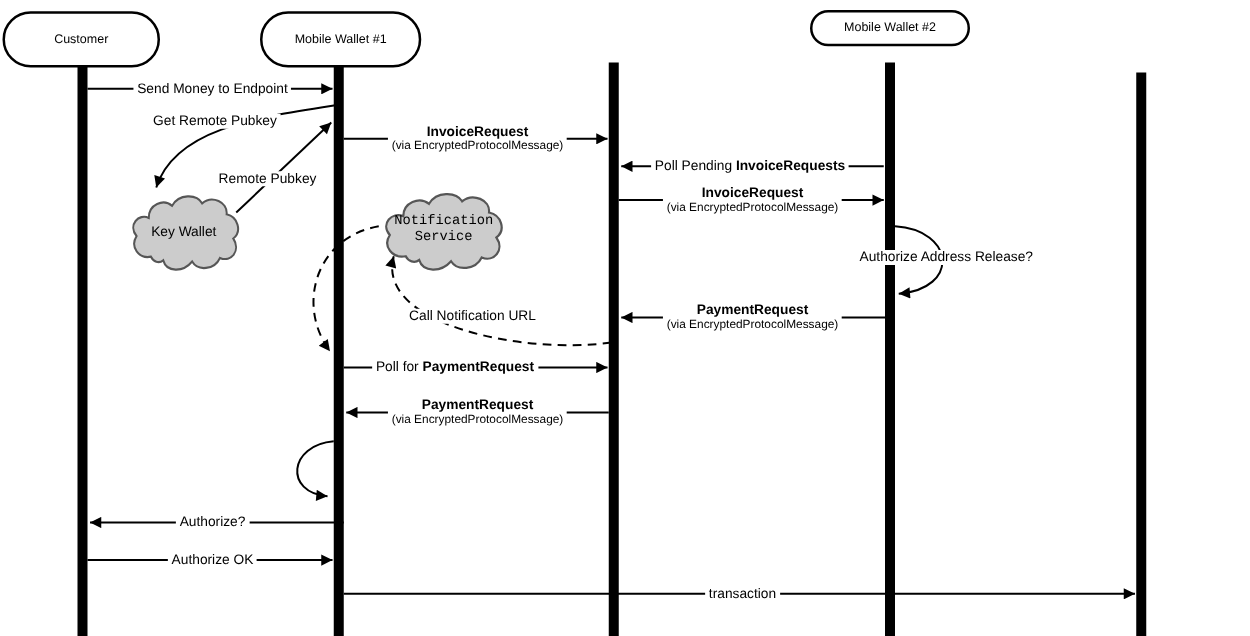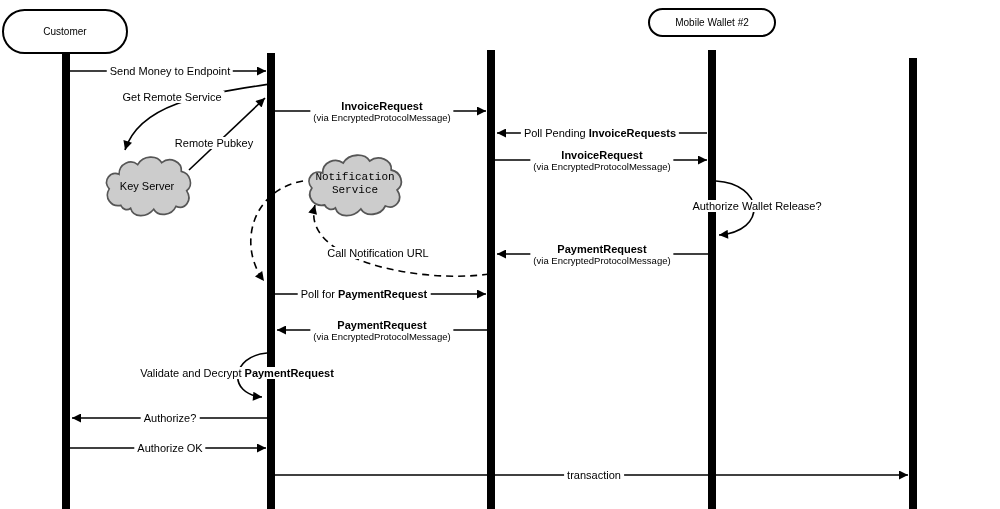--- a/index.html
+++ b/index.html
@@ -67,71 +67,71 @@
       <path d="M 20 55 C 9 57, 1 47, 7 38 C -1 29, 9 19, 18 23 C 18 12, 31 7, 39 13 C 45 3, 61 3, 66 11 C 75 4, 89 10, 88 20 C 98 22, 102 34, 94 40 C 101 50, 92 60, 82 56 C 77 66, 62 67, 57 59 C 49 68, 34 68, 31 58 C 27 61, 22 59, 20 55 Z" fill="#cccccc" stroke="#565656" stroke-width="1.8"></path>
     </g>
     <g transform="translate(305,150) scale(0.98,1.0)">
       <path d="M 20 55 C 9 57, 1 47, 7 38 C -1 29, 9 19, 18 23 C 18 12, 31 7, 39 13 C 45 3, 61 3, 66 11 C 75 4, 89 10, 88 20 C 98 22, 102 34, 94 40 C 101 50, 92 60, 82 56 C 77 66, 62 67, 57 59 C 49 68, 34 68, 31 58 C 27 61, 22 59, 20 55 Z" fill="#cccccc" stroke="#565656" stroke-width="1.8"></path>
     </g>
   </svg>
 
   <div class="actor stadium" style="left:2px;top:9px;width:126px;height:45px;">
     <span>Customer</span>
   </div>
+  <div class="actor stadium" style="left:208px;top:9px;width:129px;height:45px;">
+    <span>Mobile Wallet #1</span>
+  </div>
   <div class="actor stadium" style="left:648px;top:8px;width:128px;height:29px;">
     <span>Mobile Wallet #2</span>
   </div>
 
-  <div class="cloud-label" style="left:147px;top:186px;">Key Server</div>
+  <div class="cloud-label" style="left:147px;top:186px;">Key Wallet</div>
   <div class="cloud-label" style="left:355px;top:184px;font-family:Liberation Mono, monospace;">
     <span style="display:block">Notification</span>
     <span style="display:block">Service</span>
   </div>
 
   <div class="msg-label" style="left:170px;top:71px;">Send Money to Endpoint</div>
 
-  <div class="msg-label" style="left:172px;top:97px;">Get Remote Service</div>
+  <div class="msg-label" style="left:172px;top:97px;">Get Remote Pubkey</div>
 
   <div class="msg-label" style="left:214px;top:143px;">Remote Pubkey</div>
 
   <div class="msg-label" style="left:382px;top:111px;">
     <b>InvoiceRequest</b>
     <span class="sub">(via EncryptedProtocolMessage)</span>
   </div>
 
   <div class="msg-label" style="left:600px;top:133px;">
     <span>Poll Pending </span><b>InvoiceRequests</b>
   </div>
 
   <div class="msg-label" style="left:602px;top:160px;">
     <b>InvoiceRequest</b>
     <span class="sub">(via EncryptedProtocolMessage)</span>
   </div>
 
-  <div class="msg-label" style="left:757px;top:206px;">Authorize Wallet Release?</div>
+  <div class="msg-label" style="left:757px;top:206px;">Authorize Address Release?</div>
 
   <div class="msg-label" style="left:602px;top:254px;">
     <b>PaymentRequest</b>
     <span class="sub">(via EncryptedProtocolMessage)</span>
   </div>
 
   <div class="msg-label" style="left:378px;top:253px;">Call Notification URL</div>
 
   <div class="msg-label" style="left:364px;top:294px;">
     <span>Poll for </span><b>PaymentRequest</b>
   </div>
 
   <div class="msg-label" style="left:382px;top:330px;">
     <b>PaymentRequest</b>
     <span class="sub">(via EncryptedProtocolMessage)</span>
   </div>
 
-  <div class="msg-label" style="left:237px;top:373px;">
-    <span>Validate and Decrypt </span><b>PaymentRequest</b>
-  </div>
 
   <div class="msg-label" style="left:170px;top:418px;">Authorize?</div>
 
   <div class="msg-label" style="left:170px;top:448px;">Authorize OK</div>
 
   <div class="msg-label" style="left:594px;top:475px;">transaction</div>
 
 </div>
 
 </body></html>

